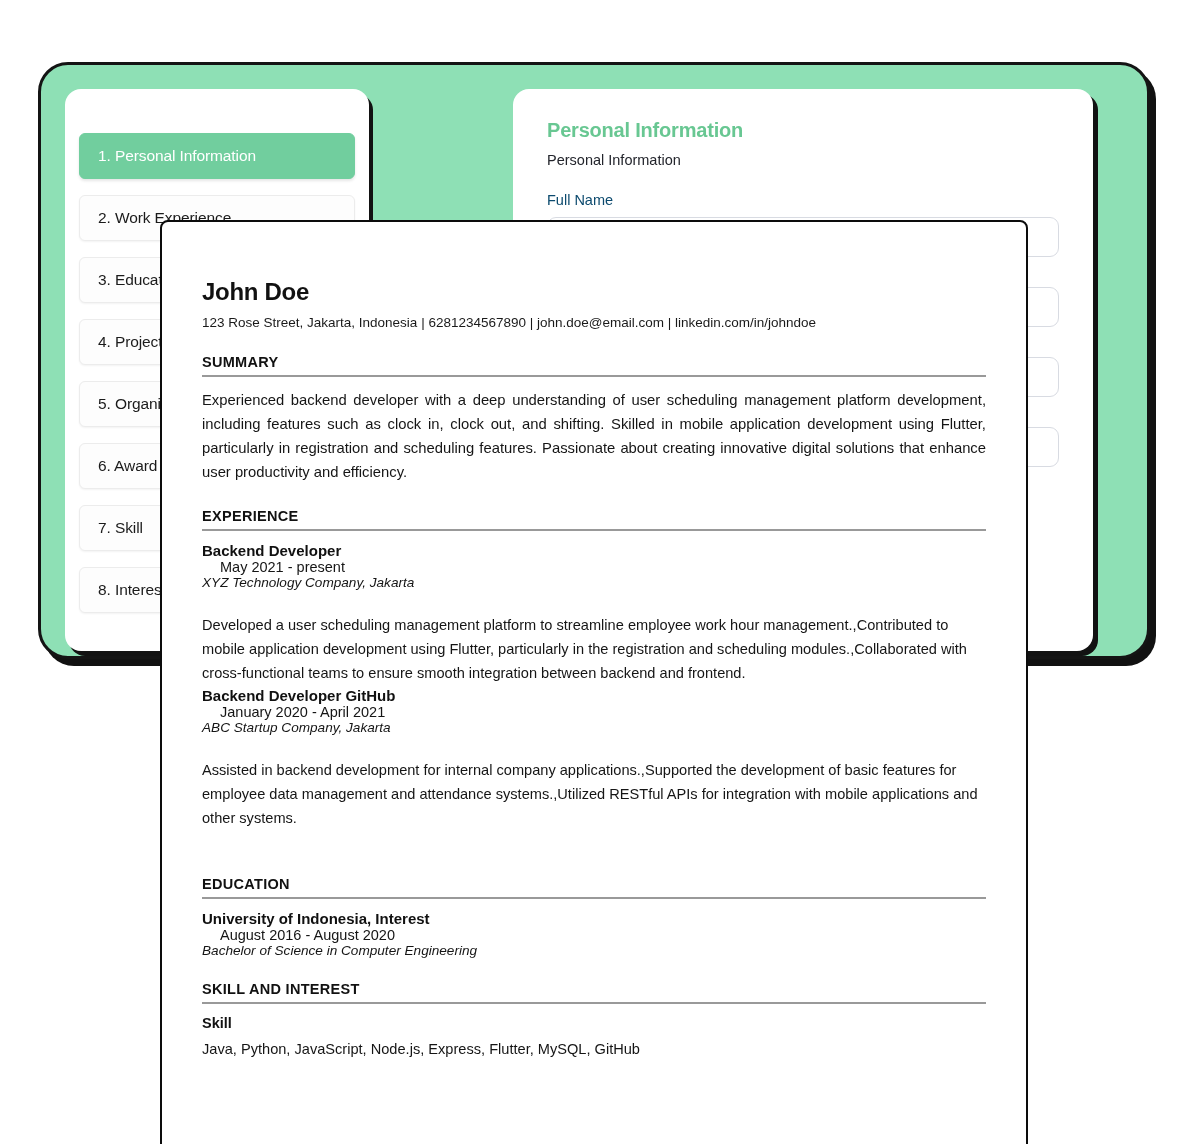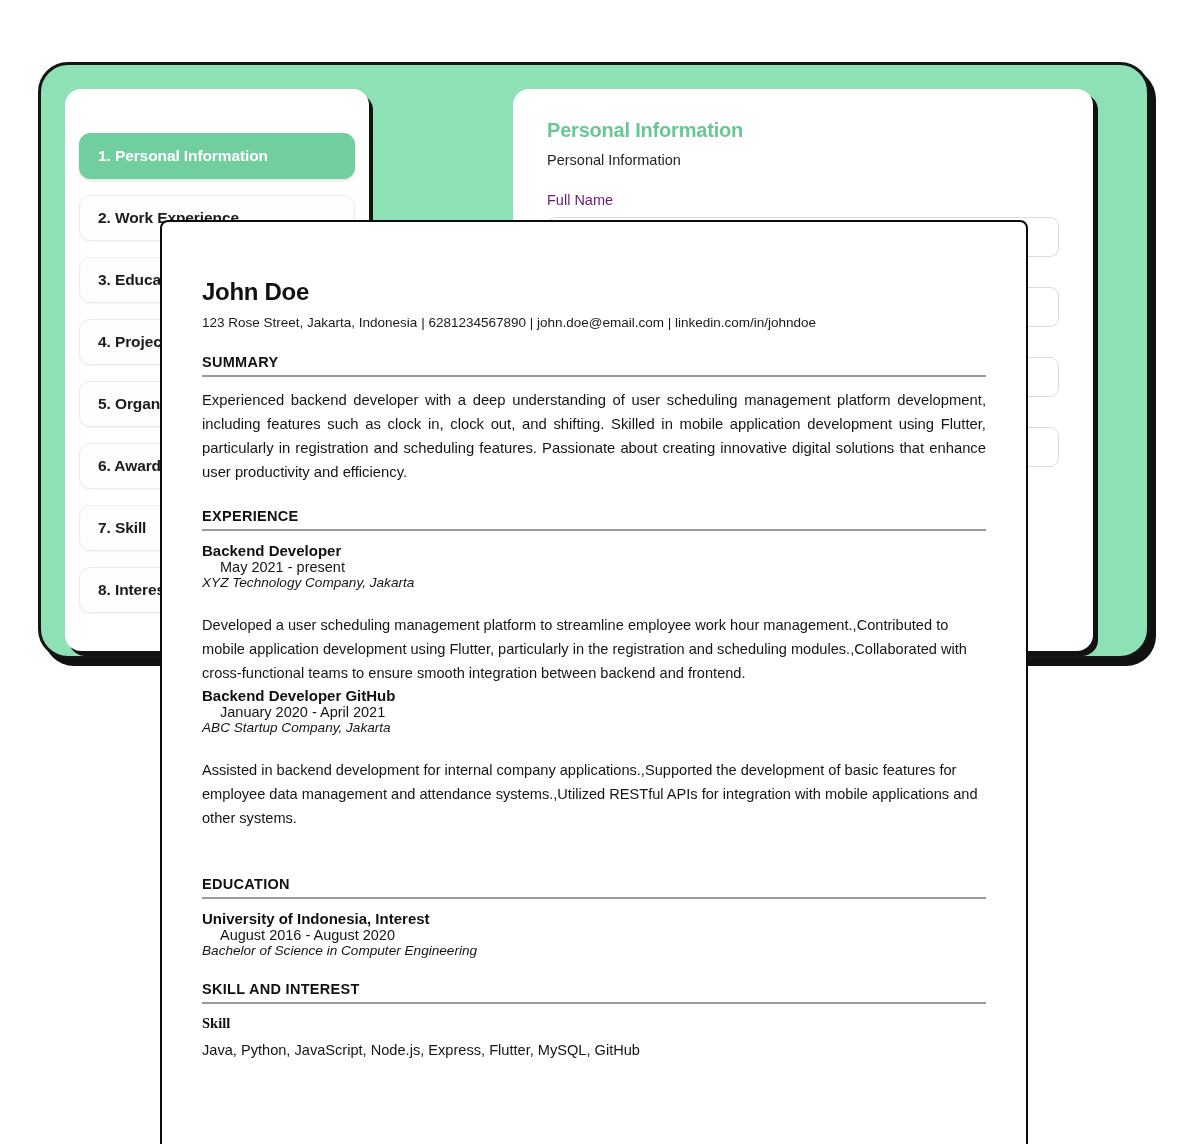--- a/index.html
+++ b/index.html
@@ -41,29 +41,29 @@
     height: 562px;
     background: #ffffff;
     border-radius: 16px;
     box-shadow: 4px 5px 0 0 #121212;
     padding: 44px 14px 14px 14px;
     overflow: hidden;
   }
 
   .nav-item {
     height: 46px;
-    border-radius: 11px;
+    border-radius: 6px;
     border: 1px solid #ececec;
     background: #fdfdfd;
     display: flex;
     align-items: center;
     padding-left: 18px;
     margin-bottom: 16px;
     font-size: 15.5px;
-    font-weight: 700;
+    font-weight: 400;
     color: #1b1b1b;
     letter-spacing: -0.1px;
     white-space: nowrap;
     box-shadow: 0 1px 2px rgba(0,0,0,0.05);
   }
 
   .nav-item.active {
     background: #71ce9e;
     border-color: #71ce9e;
     color: #ffffff;
@@ -93,21 +93,21 @@
   }
 
   .form-subtitle {
     font-size: 14.5px;
     color: #23252c;
     margin-bottom: 24px;
   }
 
   .field-label {
     font-size: 14.5px;
-    color: #701a75;
+    color: #0c4a6e;
     margin-bottom: 9px;
   }
 
   .field-input {
     width: 100%;
     height: 40px;
     border: 1px solid #d8dbe2;
     border-radius: 9px;
     background: #ffffff;
     margin-bottom: 30px;
@@ -208,21 +208,20 @@
   }
 
   .spacer-lg { height: 44px; }
   .spacer-md { height: 20px; }
 
   .cv-sub-head {
     font-size: 14.5px;
     font-weight: 700;
     color: #111111;
     margin-bottom: 7px;
-    font-family: Liberation Serif, serif;
   }
 
   .cv-sub-body {
     font-size: 14.6px;
     color: #151515;
     line-height: 1.6;
   }
 </style>
 </head>
 <body>

